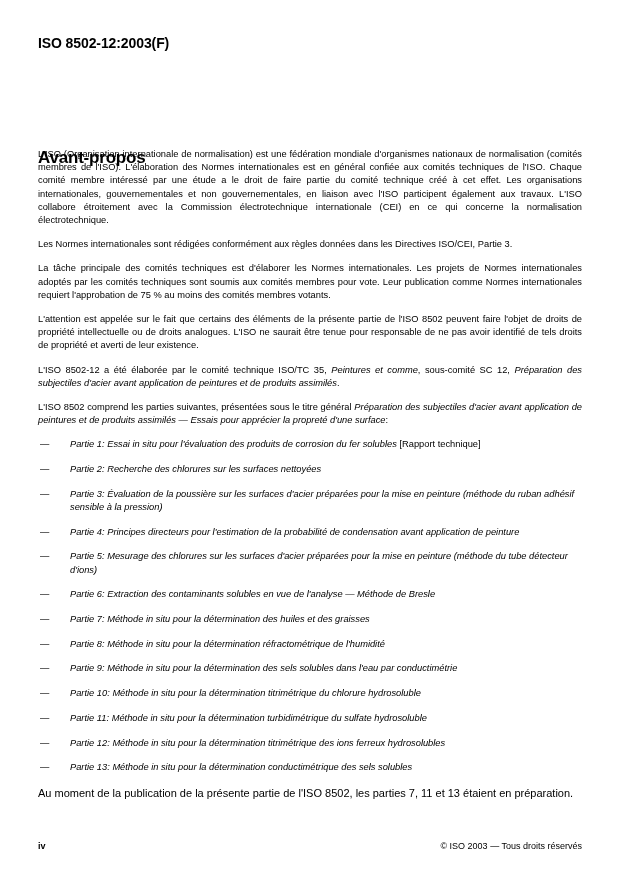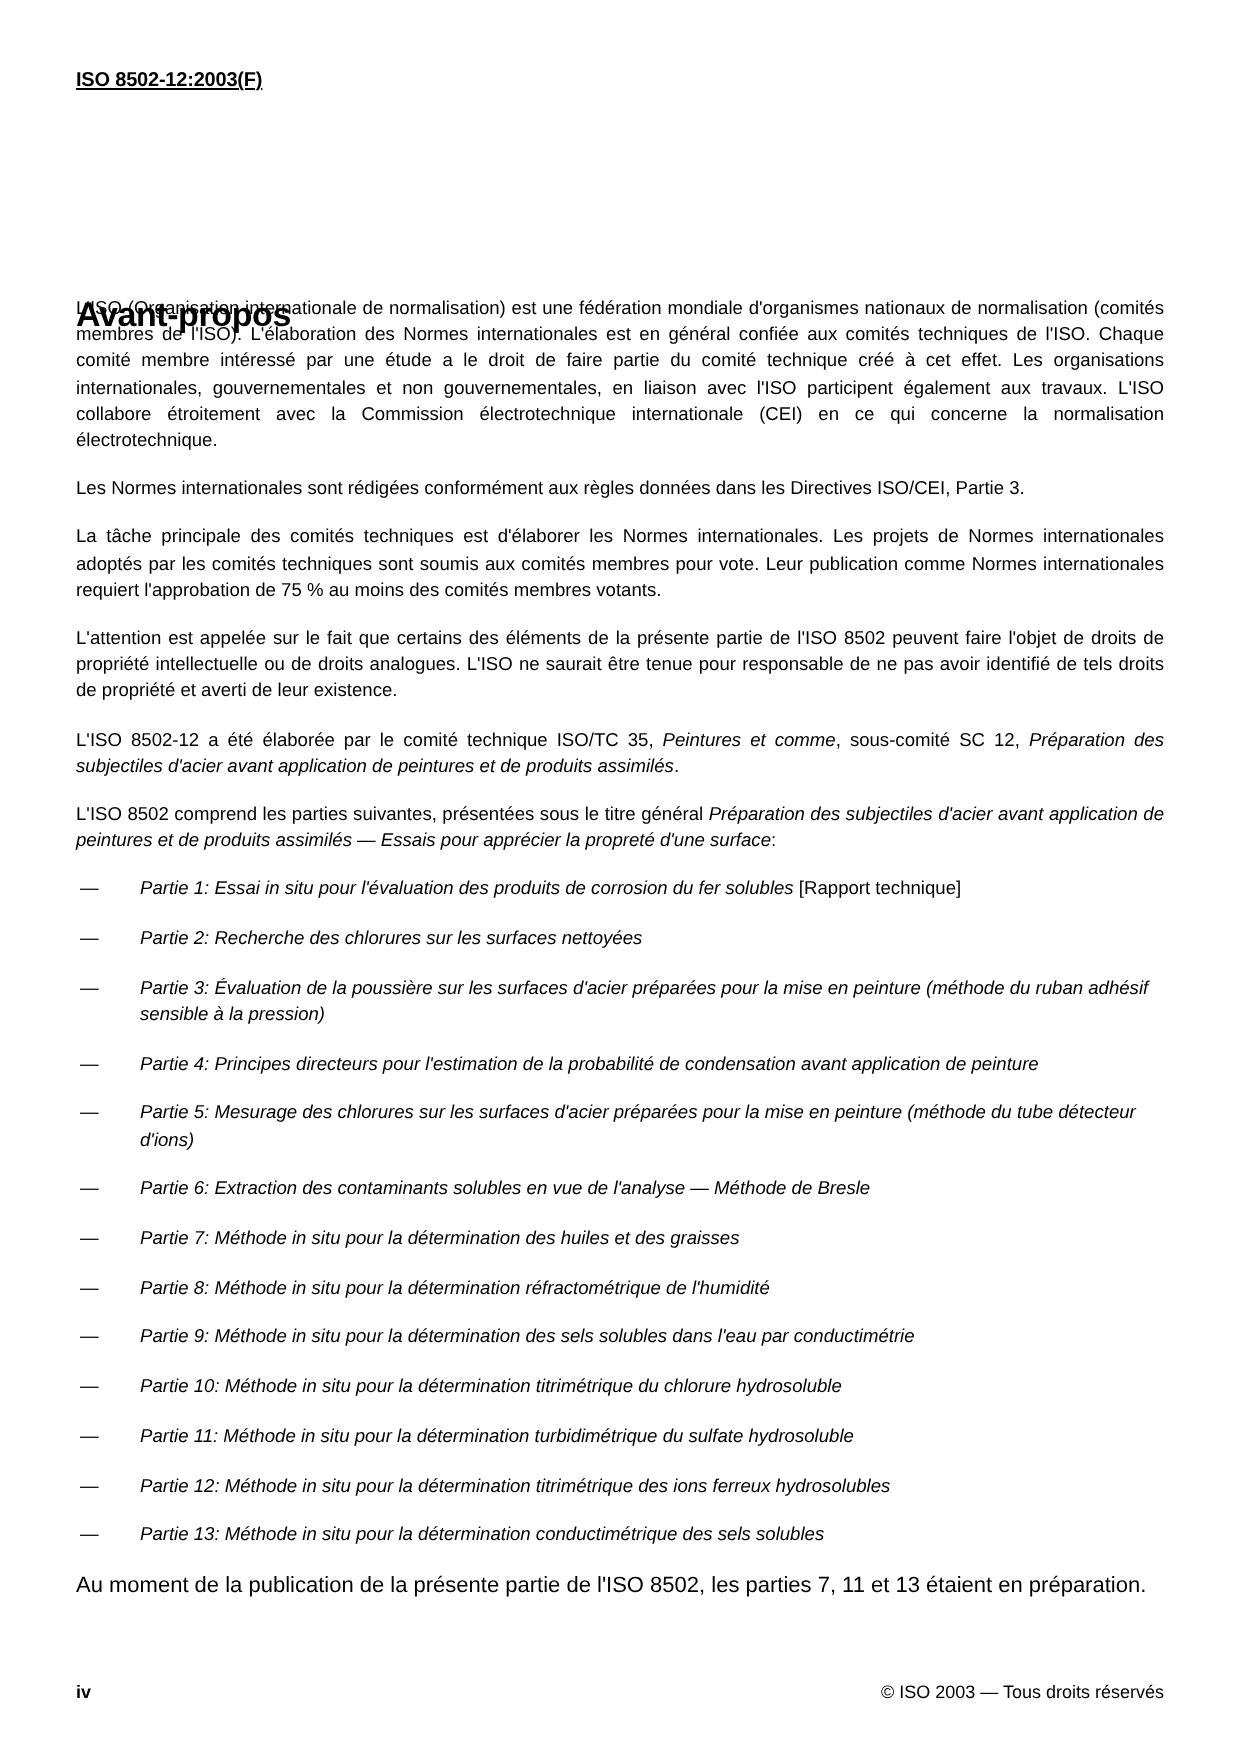--- a/index.html
+++ b/index.html
@@ -19,25 +19,24 @@
     position: absolute;
     left: 0; top: 0;
     width: 619px;
     height: 877px;
     background: #ffffff;
   }
   .running-head {
     position: absolute;
     left: 38px;
     top: 35px;
-    font-size: 10px;
+    font-size: 14px;
     font-weight: bold;
     letter-spacing: -0.1px;
     white-space: nowrap;
-    text-decoration: underline;
   }
   .title {
     position: absolute;
     left: 38px;
     top: 137px;
     font-size: 17px;
     font-weight: bold;
     letter-spacing: -0.2px;
   }
   .body-block {

